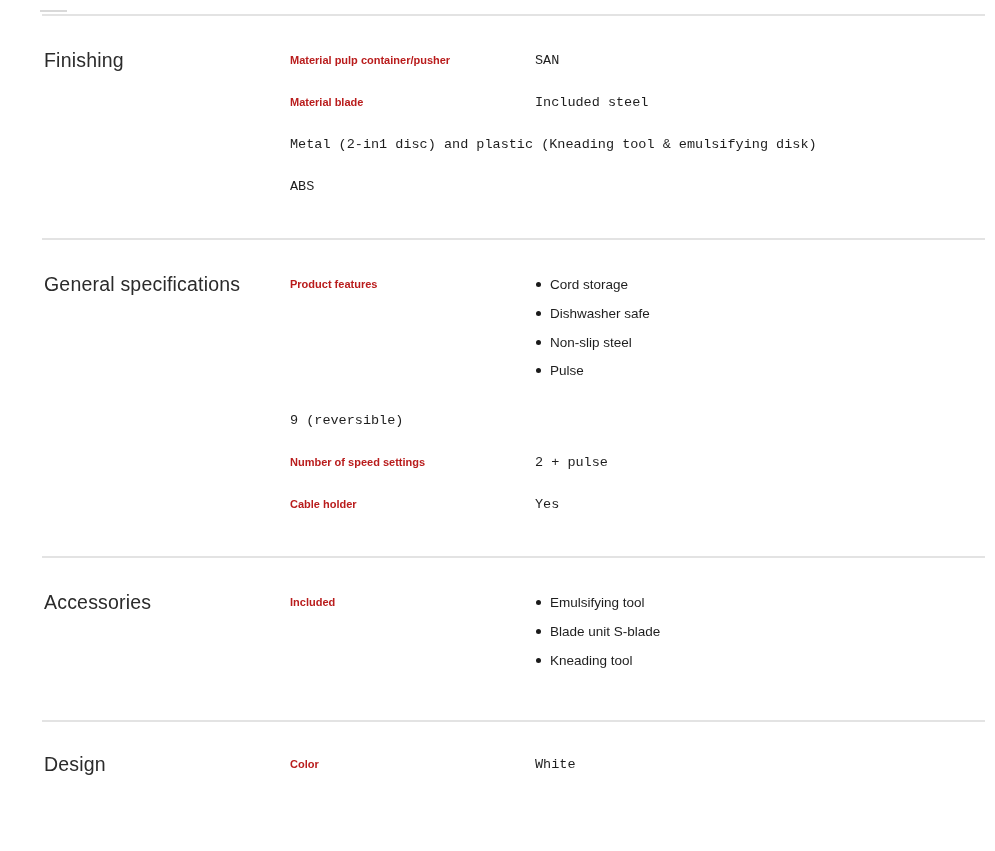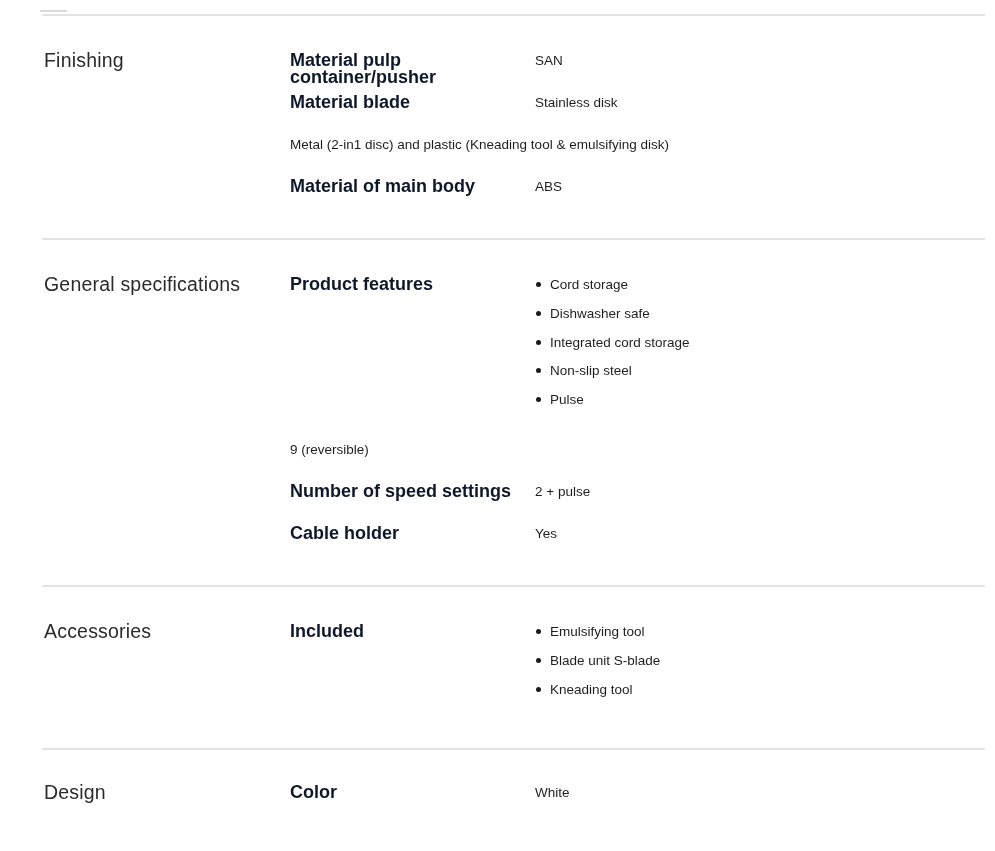--- a/index.html
+++ b/index.html
@@ -68,30 +68,31 @@
   .spec-row {
     display: flex;
     align-items: flex-start;
     min-height: 42px;
   }
   .row-label {
     width: 245px;
     flex: none;
     box-sizing: border-box;
     padding-right: 12px;
-    font-size: 18px;
+    font-size: 11px;
     font-weight: 700;
     line-height: 17px;
-    color: #0f172a;
+    color: #b91c1c;
   }
   .row-value {
     font-size: 13.5px;
     line-height: 17px;
     color: #1e1e1e;
     white-space: nowrap;
+    font-family: Liberation Mono, monospace;
   }
   ul.bullets {
     list-style: none;
     margin: 0 16px 21px 0;
     padding: 0;
   }
   ul.bullets li {
     height: 28.8px;
     display: flex;
     align-items: flex-start;
@@ -117,49 +118,44 @@
 <main class="spec-sections">
     <section class="section">
       <h2 class="section-title">Finishing</h2>
       <div class="rows">
         <div class="spec-row">
           <div class="row-label">Material pulp container/pusher</div>
           <div class="row-value">SAN</div>
         </div>
         <div class="spec-row">
           <div class="row-label">Material blade</div>
-          <div class="row-value">Stainless disk</div>
+          <div class="row-value">Included steel</div>
         </div>
         <div class="spec-row">
           <div class="row-value">Metal (2-in1 disc) and plastic (Kneading tool &amp; emulsifying disk)</div>
         </div>
         <div class="spec-row">
-          <div class="row-label">Material of main body</div>
           <div class="row-value">ABS</div>
         </div>
       </div>
     </section>
     <div class="divider"></div>
     <section class="section">
       <h2 class="section-title">General specifications</h2>
       <div class="rows">
         <div class="spec-row">
           <div class="row-label">Product features</div>
           <ul class="bullets">
             <li>
               <span class="bullet-dot"></span>
               <span>Cord storage</span>
             </li>
             <li>
               <span class="bullet-dot"></span>
               <span>Dishwasher safe</span>
-            </li>
-            <li>
-              <span class="bullet-dot"></span>
-              <span>Integrated cord storage</span>
             </li>
             <li>
               <span class="bullet-dot"></span>
               <span>Non-slip steel</span>
             </li>
             <li>
               <span class="bullet-dot"></span>
               <span>Pulse</span>
             </li>
           </ul>

